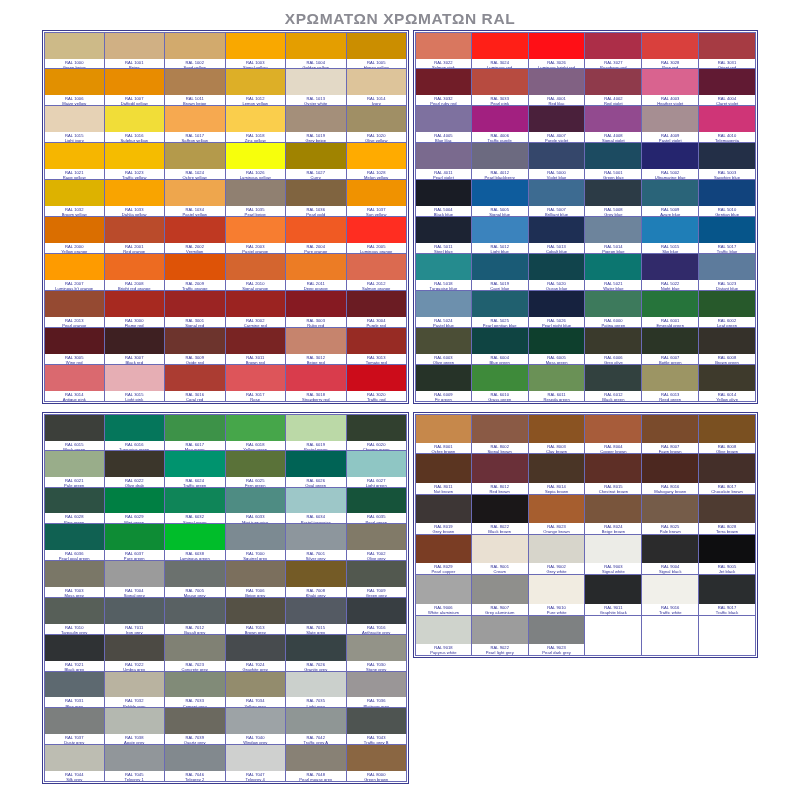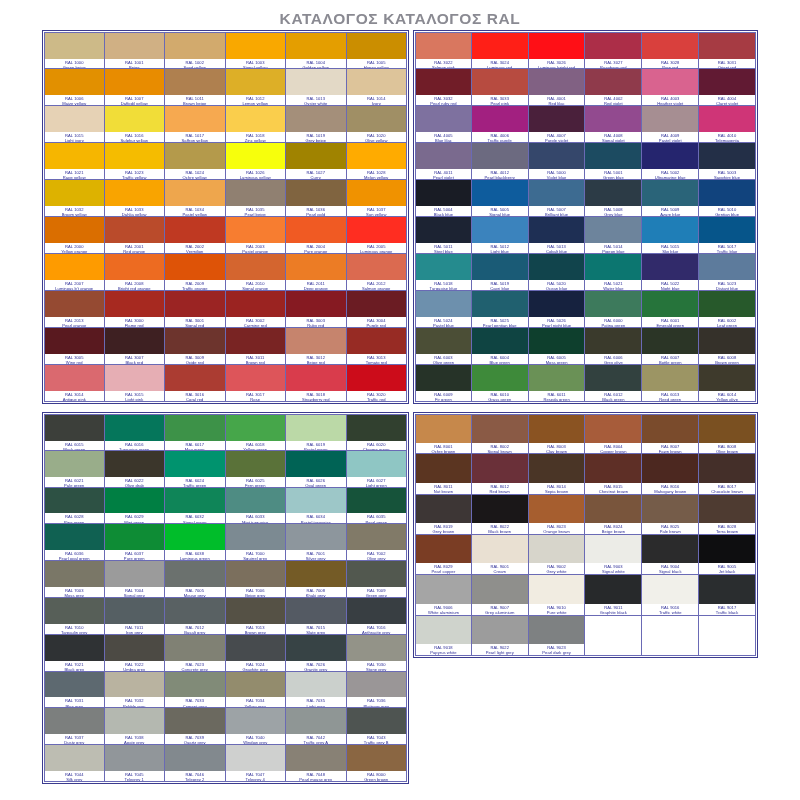--- a/index.html
+++ b/index.html
@@ -80,21 +80,21 @@
   #panel-1 { left: 42px;  top: 0px;   width: 367px; height: 374px; }
   #panel-2 { left: 413px; top: 0px;   width: 345px; height: 374px; }
   #panel-3 { left: 42px;  top: 382px; width: 367px; height: 372px; }
   #panel-4 { left: 413px; top: 382px; width: 345px; height: 246px; }
 </style>
 </head>
 <body>
 
 <div id="page">
 
-  <div id="chart-title">ΚΑΤΑΛΟΓΟΣ ΚΑΤΑΛΟΓΟΣ RAL</div>
+  <div id="chart-title">ΧΡΩΜΑΤΩΝ ΧΡΩΜΑΤΩΝ RAL</div>
 
   <div id="panels">
     <div class="panel" id="panel-1">
       <div class="panel-inner">
           <div class="swatch-cell firstcol firstrow" style="width: 60.5px; height: 37px;">
             <div class="swatch-color" style="height: 25.9px; background: rgb(205, 186, 136);"></div>
             <div class="swatch-label">
               <span class="swatch-code">RAL 1000</span>
               <span class="swatch-name">Green beige</span>
             </div>

